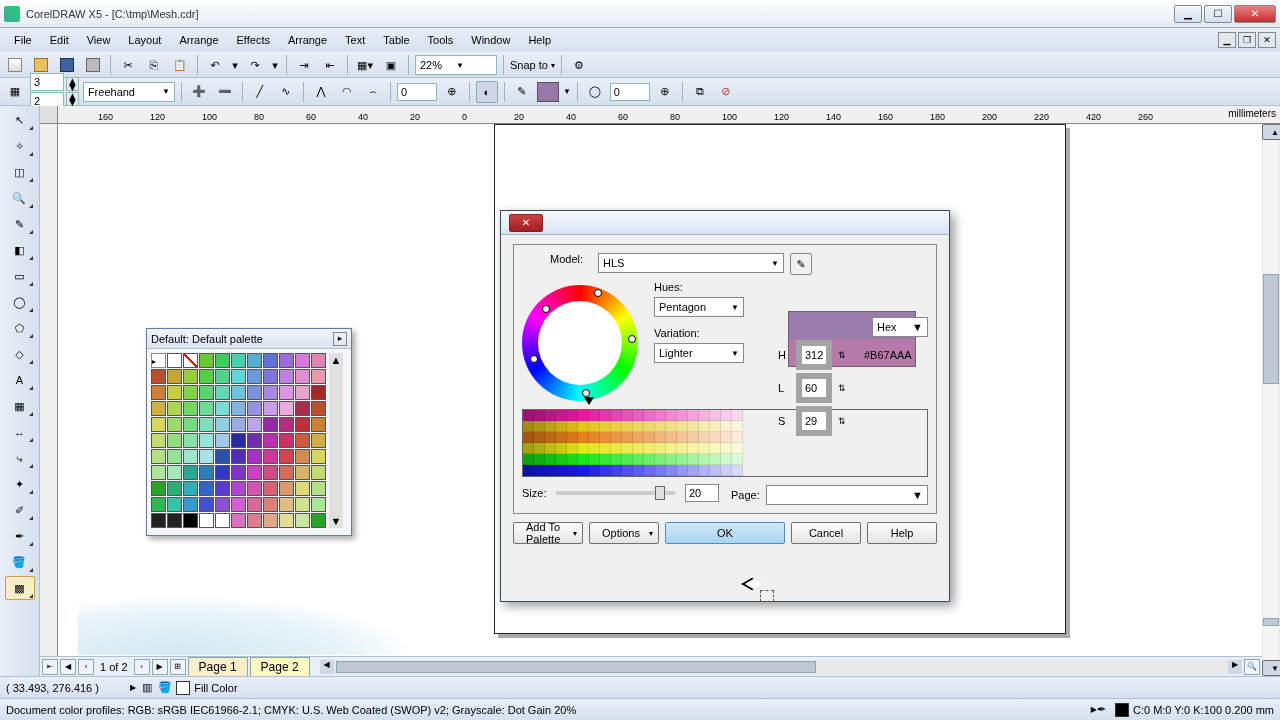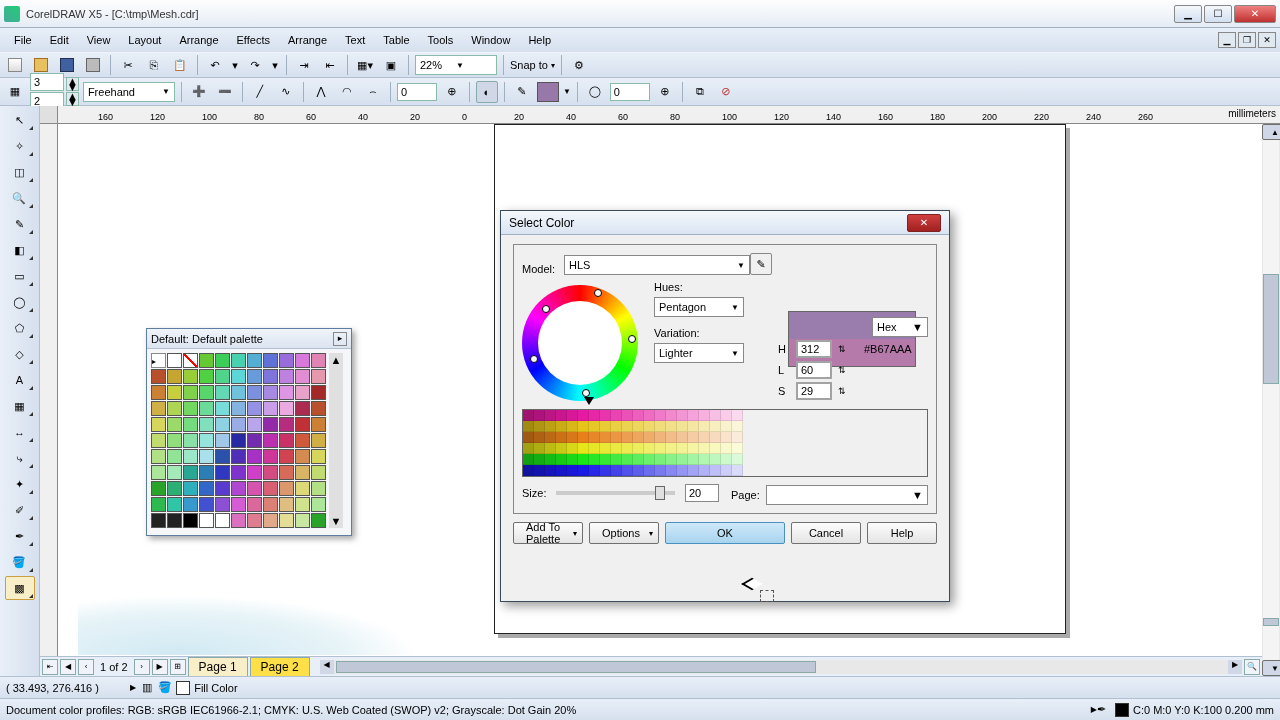--- a/index.html
+++ b/index.html
@@ -78,39 +78,39 @@
 .dialog { position: absolute; left: 500px; top: 210px; width: 450px; height: 392px; background: #f0f0f0; border: 1px solid #3a4a5a; box-shadow: 4px 4px 10px rgba(0,0,0,.4); }
 .dialog .dlg-title { height: 24px; background: linear-gradient(#f4f8fc,#dae4f2); display: flex; align-items: center; padding: 0 8px; border-bottom: 1px solid #a0b0c0; }
 .dialog .dlg-title span { flex: 1; font-size: 12px; }
 .dialog .dlg-close { width: 34px; height: 18px; background: linear-gradient(#d04040,#a02020); color: #fff; border: 1px solid #802020; border-radius: 2px; display: flex; align-items: center; justify-content: center; font-size: 10px; }
 .dialog .dlg-body { padding: 10px 12px; }
 .tabs { display: flex; gap: 0; margin-bottom: 8px; }
 .tab { padding: 4px 10px; background: #e0e0e0; border: 1px solid #888; border-bottom: none; display: flex; align-items: center; gap: 4px; border-radius: 3px 3px 0 0; margin-right: 2px; }
 .tab.active { background: #fff; }
 .tab .ic { width: 12px; height: 12px; }
 .dlg-content { border: 1px solid #888; background: #f0f0f0; padding: 8px; margin-top: -1px; }
-.row { display: flex; align-items: flex-end; gap: 0; margin-bottom: 6px; }
+.row { display: flex; align-items: flex-start; gap: 6px; margin-bottom: 6px; margin-left: 28px; }
 .row label { min-width: 42px; }
 .sel { height: 20px; border: 1px solid #888; background: #fff; display: flex; align-items: center; padding: 0 4px; flex: 1; }
 .sel .arr { margin-left: auto; font-size: 8px; }
 
 .mixer-area { display: flex; gap: 10px; }
 .colorwheel { width: 116px; height: 116px; position: relative; margin: 4px 0; }
 .wheel { width: 100%; height: 100%; border-radius: 50%; background: conic-gradient(#f00,#ff0,#0f0,#0ff,#00f,#f0f,#f00); position: relative; }
 .wheel::after { content: ''; position: absolute; top: 16px; left: 16px; right: 16px; bottom: 16px; border-radius: 50%; background: #fff; }
 .wheel-node { position: absolute; width: 8px; height: 8px; border-radius: 50%; background: #fff; border: 1px solid #000; }
 .wheel-arrow { position: absolute; width: 0; height: 0; border-left: 5px solid transparent; border-right: 5px solid transparent; border-top: 8px solid #000; }
 
 .right-col { flex: 1; display: flex; flex-direction: column; gap: 4px; }
 .preview { width: 128px; height: 56px; background: linear-gradient(#9a7dad 50%,#b67aaa 50%); border: 1px solid #666; position: absolute; right: 20px; top: 66px; }
 .hex-row { display: flex; align-items: center; gap: 6px; justify-content: flex-end; }
 .hex-sel { width: 56px; height: 20px; border: 1px solid #888; background: #fff; display: flex; align-items: center; padding: 0 4px; }
 .hls-row { display: flex; align-items: center; gap: 6px; margin-top: 3px; }
 .hls-row label { width: 12px; }
-.hls-row input { width: 36px; height: 18px; border: 2px solid #a3a3a3; padding: 0 3px; }
+.hls-row input { width: 36px; height: 30px; border: 6px solid #a3a3a3; padding: 0 3px; }
 .hls-row .sp { width: 12px; font-size: 9px; }
 
 .swatch-grid { display: grid; grid-template-columns: repeat(20, 11px); grid-auto-rows: 11px; border: 1px solid #666; margin: 4px 0; }
 .sw { border-right: 1px solid rgba(0,0,0,.1); border-bottom: 1px solid rgba(0,0,0,.1); }
 
 .size-row { display: flex; align-items: center; gap: 6px; }
 .slider { flex: 1; height: 4px; background: #ccc; position: relative; margin: 0 4px; }
 .slider .handle { position: absolute; right: 10px; top: -5px; width: 10px; height: 14px; background: #e0e0e0; border: 1px solid #666; }
 .size-val { width: 34px; height: 18px; border: 1px solid #888; background: #fff; padding: 0 3px; display: flex; align-items: center; }
 .name-row { display: flex; align-items: center; gap: 6px; margin-top: 4px; }
@@ -123,21 +123,21 @@
 .btn.split::after { content: '▾'; position: absolute; right: 5px; font-size: 8px; }
 
 .cursor { position: absolute; left: 746px; top: 578px; width: 0; height: 0; pointer-events: none; z-index: 999; }
 .cursor::before { content: ''; position: absolute; border-left: 2px solid #000; border-bottom: 2px solid #000; width: 10px; height: 10px; transform: rotate(45deg) skew(-15deg,-15deg); background: #fff; }
 .cursor-badge { position: absolute; left: 14px; top: 12px; width: 14px; height: 12px; border: 1px dashed #555; }
 
 
 .pagetabs { position: absolute; bottom: 44px; left: 40px; right: 18px; height: 20px; background: #e8eff8; border-top: 1px solid #b0c0d0; display: flex; align-items: center; gap: 2px; padding: 0 2px; }
 .pt-btn { width: 16px; height: 16px; border: 1px solid #8aa; background: #f0f4fa; font-size: 8px; display:flex;align-items:center;justify-content:center; }
 .pt-info { padding: 0 4px; }
-.pt-tab { padding: 2px 10px; border: 1px solid #8aa; background: #fde047; font-size: 12px; }
+.pt-tab { padding: 2px 10px; border: 1px solid #8aa; background: #fef9c3; font-size: 12px; }
 .pt-tab.active { background: #f8eec8; }
 .hscroll { flex: 1; margin-left: 8px; height: 14px; background: #e8e8e8; display: flex; align-items: center; }
 .hscroll .hbtn { width: 14px; height: 14px; background: #d0d8e8; font-size: 8px; text-align:center; }
 .hscroll .hthumb { width: 480px; height: 12px; background: #c0c8d8; margin-left: 2px; border:1px solid #8aa; }
 
 
 .statusbar1 { position: absolute; bottom: 22px; left: 0; right: 0; height: 22px; background: linear-gradient(#e8eff8,#d6e0ee); display: flex; align-items: center; padding: 0 6px; border-top: 1px solid #b0c0d0; }
 .statusbar1 .coords { width: 120px; }
 .statusbar1 .mid { flex: 1; text-align: center; }
 .statusbar1 .fillinfo { display: flex; align-items: center; gap: 4px; }
@@ -311,21 +311,21 @@
       <span class="ruler-tick" style="left:508px">40</span>
       <span class="ruler-tick" style="left:560px">60</span>
       <span class="ruler-tick" style="left:612px">80</span>
       <span class="ruler-tick" style="left:664px">100</span>
       <span class="ruler-tick" style="left:716px">120</span>
       <span class="ruler-tick" style="left:768px">140</span>
       <span class="ruler-tick" style="left:820px">160</span>
       <span class="ruler-tick" style="left:872px">180</span>
       <span class="ruler-tick" style="left:924px">200</span>
       <span class="ruler-tick" style="left:976px">220</span>
-      <span class="ruler-tick" style="left:1028px">240</span>
+      <span class="ruler-tick" style="left:1028px">420</span>
       <span class="ruler-tick" style="left:1080px">260</span>
     </div>
     <div class="ruler-units">millimeters</div>
     <div class="ruler-v"></div>
     <div class="canvas">
       <div class="page-shadow"></div>
       <div class="page"></div>
       <div class="watermark">
         <div class="wave"></div>
         <div class="txt">OceanofEXE</div>
@@ -473,21 +473,20 @@
     <div class="palette-scroll">
       <div>▲</div>
         <div style="flex:1"></div>
         <div>▼</div>
     </div>
   </div>
 </div>
 
 <div class="dialog">
   <div class="dlg-title">
-    <span>Select Color</span>
     <div class="dlg-close">✕</div>
   </div>
   <div class="dlg-body">
     <div class="dlg-content" style="position:relative">
       <div class="row">
         <label>Model:</label>
         <div class="sel" style="width:186px;flex:none">
             <span>HLS</span>
             <span class="arr">▼</span>
           </div>

